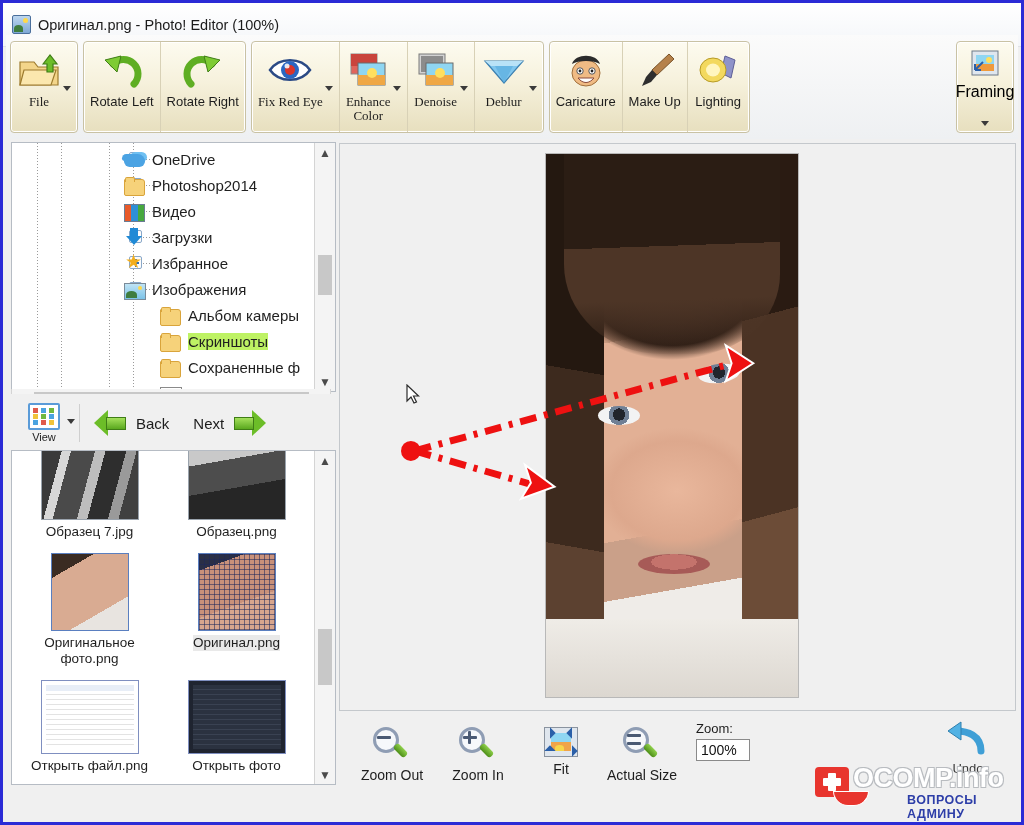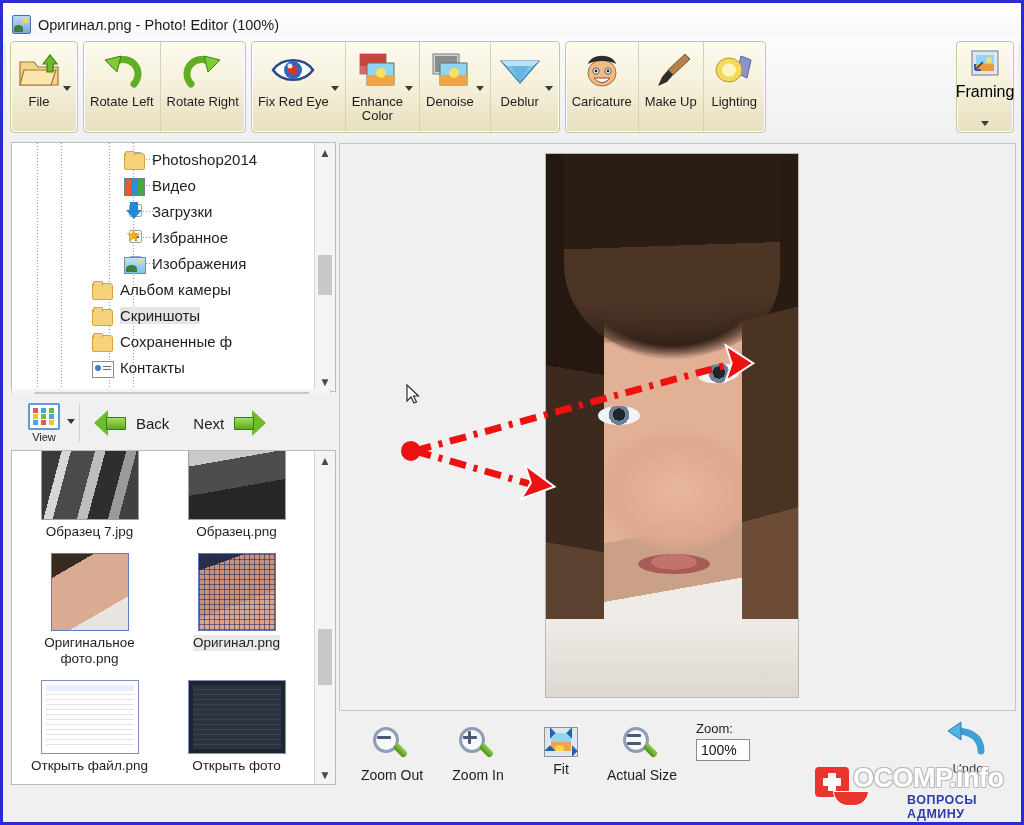--- a/index.html
+++ b/index.html
@@ -62,21 +62,21 @@
   .tbtn .ic{height:46px;display:flex;align-items:center;justify-content:center;}
   .tbtn .lbl{
     font-size:13px;color:#1d1d1d;text-align:center;line-height:14px;
     margin-top:2px;white-space:pre-line;
   }
   .caret{
     position:absolute;right:6px;top:44px;
     width:0;height:0;border-left:4px solid transparent;border-right:4px solid transparent;
     border-top:5px solid #3a3a3a;
   }
-  .tbtn.withcaret{padding-right:16px;}
+  .tbtn.withcaret{padding-right:16px;font-family:Liberation Serif, serif;}
   .framing-group{margin-left:auto;}
   .framing-btn{
     width:56px;height:92px;display:flex;flex-direction:column;align-items:center;
     justify-content:flex-start;padding-top:8px;box-sizing:border-box;position:relative;
   }
   .framing-btn .caret-b{
     position:absolute;bottom:8px;left:50%;margin-left:-4px;
     width:0;height:0;border-left:4px solid transparent;border-right:4px solid transparent;
     border-top:5px solid #3a3a3a;
   }
@@ -88,40 +88,40 @@
     background:#ffffff;border:1px solid #b6bcc4;box-sizing:border-box;overflow:hidden;
   }
   .tree-dots{position:absolute;left:0;top:0;bottom:0;width:100%;}
   .tree-dots i{
     position:absolute;top:0;bottom:0;width:1px;
     background-image:linear-gradient(#9a9a9a 50%,rgba(0,0,0,0) 0%);
     background-size:1px 3px;background-repeat:repeat-y;
   }
   .treelist{position:absolute;left:0;top:3px;right:22px;}
   .trow{height:26px;display:flex;align-items:center;position:relative;padding-left:112px;}
-  .trow.ind1{padding-left:80px;}
+  .trow.ind1{padding-left:120px;margin-left:28px;}
   .expander{
     position:absolute;left:117px;top:50%;margin-top:-7px;
     width:13px;height:13px;background:#fcfcfc;border:1px solid #8aa8c9;border-radius:2px;
     box-sizing:border-box;
   }
   .expander:before{
     content:"";position:absolute;left:2px;top:5px;width:7px;height:2px;background:#2e6fb5;
   }
   .expander.plus:after{
     content:"";position:absolute;left:5px;top:2px;width:2px;height:8px;background:#2e6fb5;
   }
   .trow .tdash{
     position:absolute;left:131px;top:13px;width:12px;height:1px;
     background-image:linear-gradient(90deg,#9a9a9a 50%,rgba(0,0,0,0) 0%);
     background-size:3px 1px;
   }
   .tico{width:22px;height:19px;flex:0 0 auto;margin-right:6px;position:relative;}
   .tlabel{font-size:15px;color:#1f1f1f;white-space:nowrap;}
-  .tlabel.sel{background:#e5e5e5;}
+  .tlabel.sel{background:#bef264;}
 
   .ico-cloud{
     background:#4ba3e3;border-radius:9px 9px 7px 7px;width:21px;height:13px;margin-top:4px;
     box-shadow:-5px -3px 0 -3px #4ba3e3,4px -4px 0 -2px #6fc0f2;
   }
   .ico-folder{
     width:19px;height:15px;margin-top:3px;background:#f6d27a;
     border:1px solid #d9a43b;border-radius:1px 3px 2px 2px;
   }
   .ico-folder:before{
@@ -532,20 +532,28 @@
     <div class="treepanel">
       <div class="tree-dots">
         <i style="left:25px"></i>
           <i style="left:49px"></i>
           <i style="left:97px"></i>
           <i style="left:121px"></i>
       </div>
 
       <div class="treelist">
 
+        <div class="trow">
+          <span class="expander plus"></span>
+          <span class="tdash"></span>
+          <span class="tico">
+              <span class="ico-cloud" style="display:block"></span>
+            </span>
+          <span class="tlabel">OneDrive</span>
+        </div>
 
         <div class="trow">
           <span class="expander plus"></span>
           <span class="tdash"></span>
           <span class="tico">
               <span class="ico-folder" style="display:block;position:relative"></span>
             </span>
           <span class="tlabel">Photoshop2014</span>
         </div>
 

